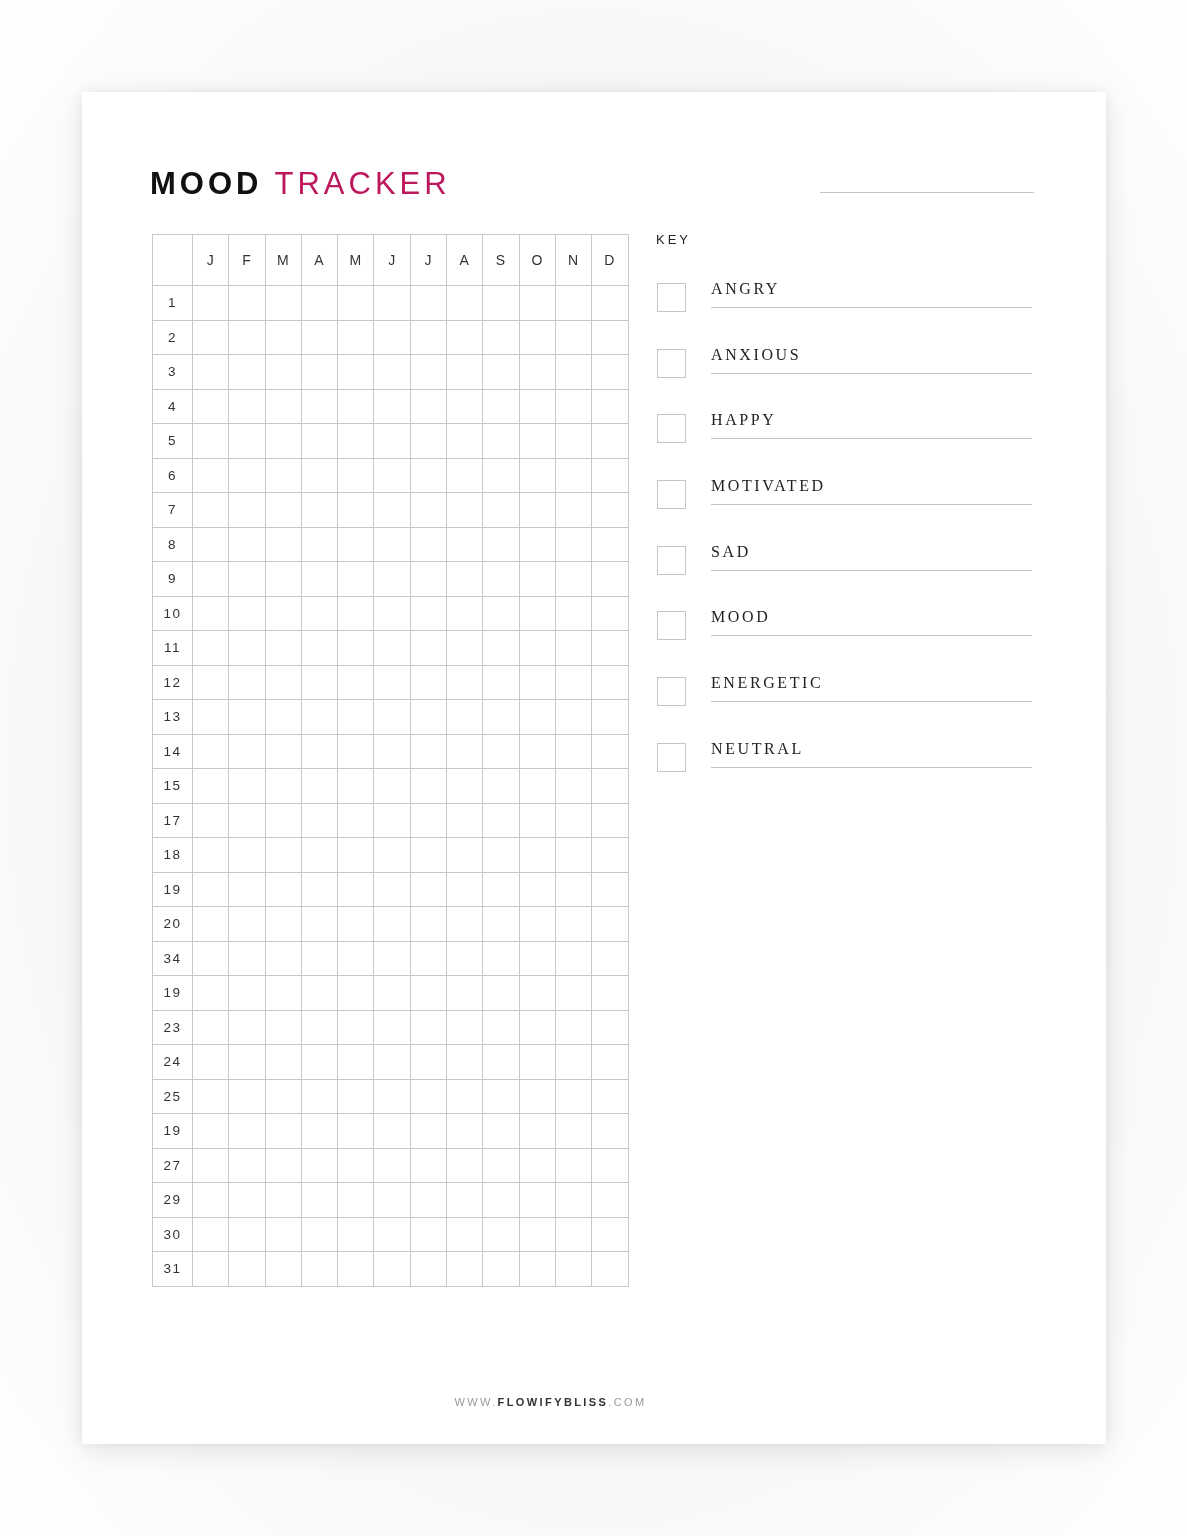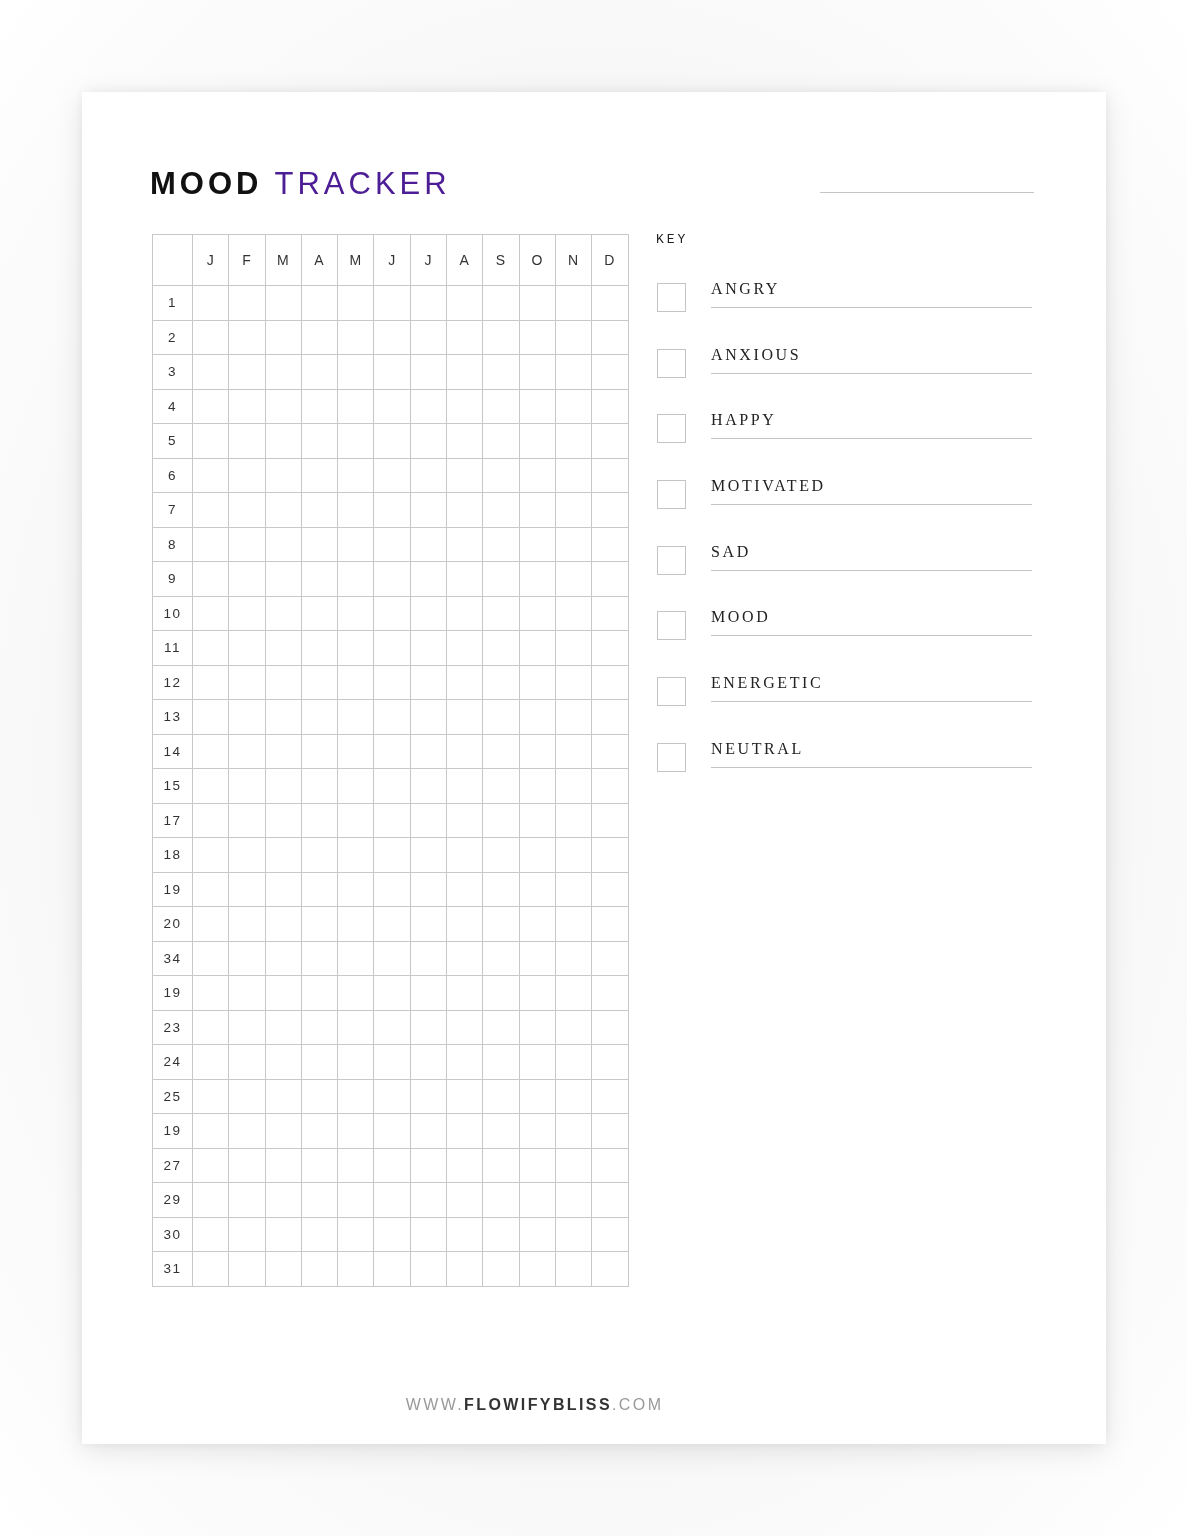--- a/index.html
+++ b/index.html
@@ -33,21 +33,21 @@
       letter-spacing: 4px;
       white-space: nowrap;
       line-height: 40px;
     }
     .title .bold {
       font-weight: bold;
       color: #111;
     }
     .title .light {
       font-weight: normal;
-      color: #4c1d95;
+      color: #be185d;
       margin-top: 12px;
     }
     .name-line {
       position: absolute;
       left: 738px;
       top: 100px;
       width: 214px;
       height: 0;
       border-top: 1.5px solid #c4c4c4;
     }
@@ -85,21 +85,20 @@
     }
 
     
     .key-title {
       position: absolute;
       left: 574px;
       top: 140px;
       font-size: 13px;
       letter-spacing: 3px;
       color: #222;
-      font-family: Liberation Mono, monospace;
     }
     .key-list {
       position: absolute;
       left: 575px;
       top: 190px;
       width: 376px;
     }
     .key-item {
       position: relative;
       height: 65.7px;
@@ -128,25 +127,25 @@
       position: absolute;
       left: 54px;
       top: 25px;
       width: 321px;
       height: 0;
       border-top: 1.5px solid #c4c4c4;
     }
 
     .footer {
       position: absolute;
-      left: 0;
+      left: 16px;
       width: 905px;
       top: 1304px;
       text-align: center;
-      font-size: 16px;
+      font-size: 11px;
       letter-spacing: 2.4px;
       color: #9a9a9a;
     }
     .footer .brand {
       color: #333;
       font-weight: bold;
     }
   </style>
 </head>
 <body>

